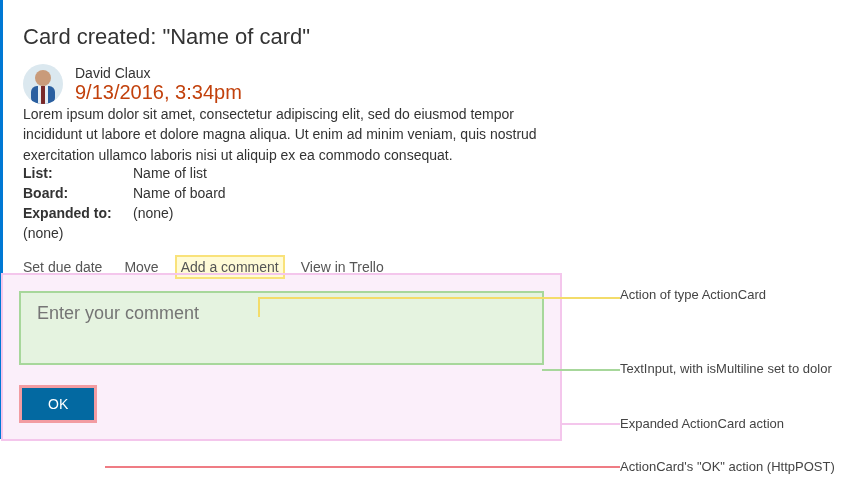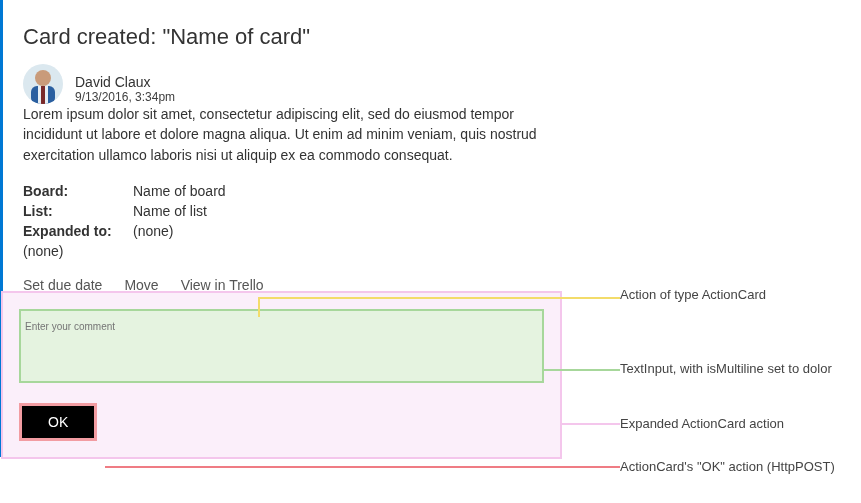--- a/index.html
+++ b/index.html
@@ -27,24 +27,24 @@
     margin: 8px 0 14px 0;
   }
   .author-row { display: flex; align-items: flex-end; gap: 12px; }
   .avatar {
     width: 40px; height: 40px; border-radius: 50%;
     overflow: hidden; flex-shrink: 0;
   }
   .avatar svg { width: 100%; height: 100%; display: block; }
   .author-meta { display: flex; flex-direction: column; }
   .author-name { font-size: 14px; color: #333; }
-  .author-time { font-size: 12px; color: #404040; }
+  .author-time { font-size: 20px; color: #c2410c; }
   .body-text {
     font-size: 14px; color: #333; line-height: 1.45;
-    margin-bottom: 18px;
+    margin-bottom: 0;
   }
   .facts { font-size: 14px; margin-bottom: 18px; }
   .fact-row { display: flex; margin-bottom: 4px; }
   .fact-label { width: 110px; font-weight: 600; color: #333; }
   .fact-value { color: #333; }
   .actions-row {
     display: flex; gap: 22px; font-size: 14px; color: #555;
   }
   .action-link { cursor: pointer; }
   .hl-yellow {
@@ -53,26 +53,26 @@
   }
   .expanded-panel {
     background: #fbeffa;
     outline: 2px solid #f4c6ec;
     padding: 16px;
     margin: 0;
   }
   .comment-input {
     width: 100%; height: 74px;
     background: #e5f3e0; border: 2px solid #a7d79b;
-    padding: 10px 4px; font-size: 10px; color: #666;
+    padding: 10px 16px; font-size: 18px; color: #666;
     font-family: inherit; resize: none;
   }
   .ok-button {
     display: inline-block;
-    background: #000000; color: #fff;
+    background: #0369a1; color: #fff;
     border: 3px solid #f29ca2;
     padding: 8px 26px; font-size: 14px;
     margin-top: 16px; cursor: pointer;
   }
 
   
   .callouts {
     position: absolute;
     left: 620px;
     top: 0;
@@ -116,39 +116,40 @@
       <div class="author-meta">
         <span class="author-name">David Claux</span>
         <span class="author-time">9/13/2016, 3:34pm</span>
       </div>
     </div>
 
     <p class="body-text">Lorem ipsum dolor sit amet, consectetur adipiscing elit, sed do eiusmod tempor incididunt ut labore et dolore magna aliqua. Ut enim ad minim veniam, quis nostrud exercitation ullamco laboris nisi ut aliquip ex ea commodo consequat.</p>
 
     <div class="facts">
       <div class="fact-row">
+        <span class="fact-label">List:</span>
+        <span class="fact-value">Name of list</span>
+      </div>
+      <div class="fact-row">
         <span class="fact-label">Board:</span>
         <span class="fact-value">Name of board</span>
-      </div>
-      <div class="fact-row">
-        <span class="fact-label">List:</span>
-        <span class="fact-value">Name of list</span>
       </div>
       <div class="fact-row">
         <span class="fact-label">Expanded to:</span>
         <span class="fact-value">(none)</span>
       </div>
       <div class="fact-row">
         <span class="fact-value">(none)</span>
       </div>
     </div>
 
     <div class="actions-row">
       <span class="action-link">Set due date</span>
       <span class="action-link">Move</span>
+      <span class="action-link hl-yellow">Add a comment</span>
       <span class="action-link">View in Trello</span>
     </div>
   </div>
 
   <div class="expanded-panel">
     <textarea class="comment-input" placeholder="Enter your comment" style=""></textarea>
     <div>
       <button class="ok-button">OK</button>
     </div>
   </div>

